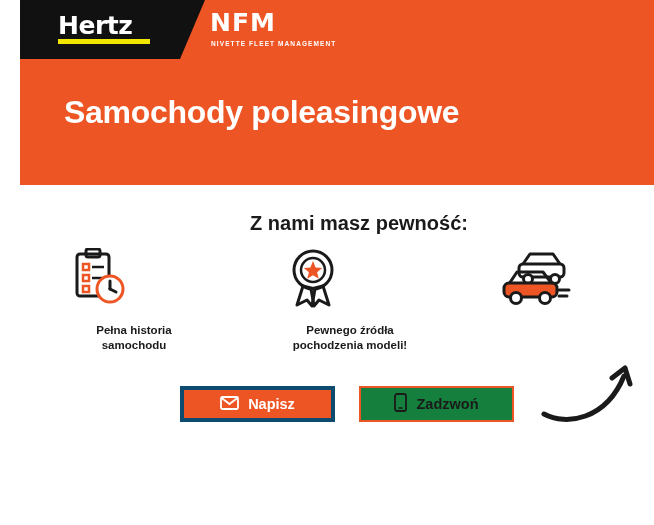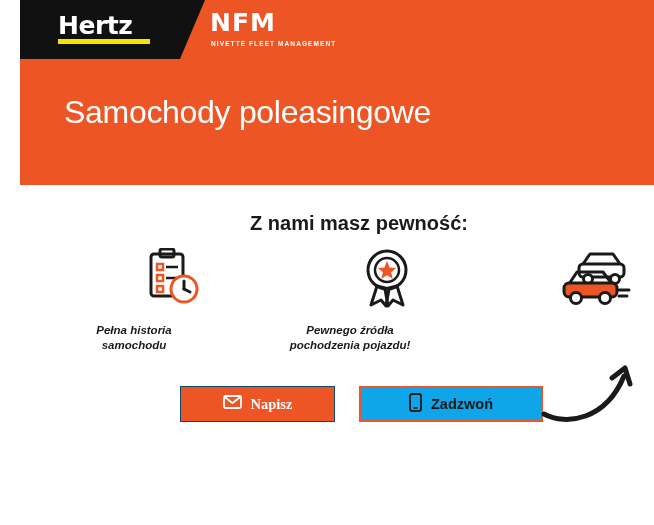--- a/index.html
+++ b/index.html
@@ -76,21 +76,21 @@
     font-size: 6.5px;
     letter-spacing: 1.1px;
     font-weight: bold;
   }
   .hero-title {
     position: absolute;
     left: 44px;
     top: 94px;
     color: #ffffff;
     font-size: 32px;
-    font-weight: normal;
+    font-weight: bold;
     letter-spacing: -0.3px;
   }
 
   
   .content-title {
     position: absolute;
     left: 12px;
     top: 212px;
     width: 654px;
     text-align: center;
@@ -105,22 +105,21 @@
     top: 248px;
     width: 570px;
     display: flex;
     justify-content: space-between;
     align-items: flex-start;
   }
   .feature {
     width: 138px;
     display: flex;
     flex-direction: column;
-    align-items: flex-end;
-    font-style: italic;
+    align-items: flex-start;
   }
   .feature-icon {
     height: 62px;
     display: flex;
     align-items: center;
     justify-content: center;
   }
   .feature-label {
     margin-top: 13px;
     text-align: center;
@@ -147,26 +146,25 @@
     gap: 9px;
     font-size: 14.5px;
     font-weight: bold;
     cursor: pointer;
     user-select: none;
   }
   .btn-primary {
     width: 155px;
     background: #ee5524;
     color: #ffffff;
-    border: 1px solid #0c4a6e;
-    font-family: Liberation Serif, serif;
+    border: 4px solid #0c4a6e;
   }
   .btn-secondary {
-    width: 184px;
-    background: #0ea5e9;
+    width: 155px;
+    background: #15803d;
     color: #1a1a1a;
     border: 2px solid #ee5524;
   }
 
   .arrow {
     position: absolute;
     left: 520px;
     top: 352px;
   }
 </style>
@@ -209,21 +207,21 @@
     <div class="feature">
       <div class="feature-icon">
         <svg width="64" height="62" viewBox="0 0 64 62">
           <circle cx="32" cy="22" r="19" fill="none" stroke="#1a1a1a" stroke-width="3"></circle>
           <circle cx="32" cy="22" r="12" fill="none" stroke="#1a1a1a" stroke-width="2.5"></circle>
           <polygon points="32,13 34.6,19.4 41.2,19.9 36.1,24.3 37.8,30.8 32,27.2 26.2,30.8 27.9,24.3 22.8,19.9 29.4,19.4" fill="#ee5524"></polygon>
           <path d="M22 38 L16 57 L26 52 L31 58 L34 41 Z" fill="none" stroke="#1a1a1a" stroke-width="3" stroke-linejoin="round"></path>
           <path d="M42 38 L48 57 L38 52 L33 58 L30 41 Z" fill="none" stroke="#1a1a1a" stroke-width="3" stroke-linejoin="round"></path>
         </svg>
       </div>
-      <div class="feature-label">Pewnego źródła pochodzenia pojazdu!</div>
+      <div class="feature-label">Pewnego źródła pochodzenia modeli!</div>
     </div>
 
     <div class="feature">
       <div class="feature-icon">
         <svg width="78" height="62" viewBox="0 0 78 62">
           <path d="M26 16 L33 6 L56 6 L63 16" fill="none" stroke="#1a1a1a" stroke-width="3" stroke-linejoin="round"></path>
           <rect x="22" y="16" width="45" height="13" rx="4" fill="none" stroke="#1a1a1a" stroke-width="3"></rect>
           <circle cx="31" cy="31" r="4.5" fill="#ffffff" stroke="#1a1a1a" stroke-width="3"></circle>
           <circle cx="58" cy="31" r="4.5" fill="#ffffff" stroke="#1a1a1a" stroke-width="3"></circle>
           <path d="M12 36 L20 24 L46 24 L55 36" fill="none" stroke="#1a1a1a" stroke-width="3" stroke-linejoin="round"></path>

